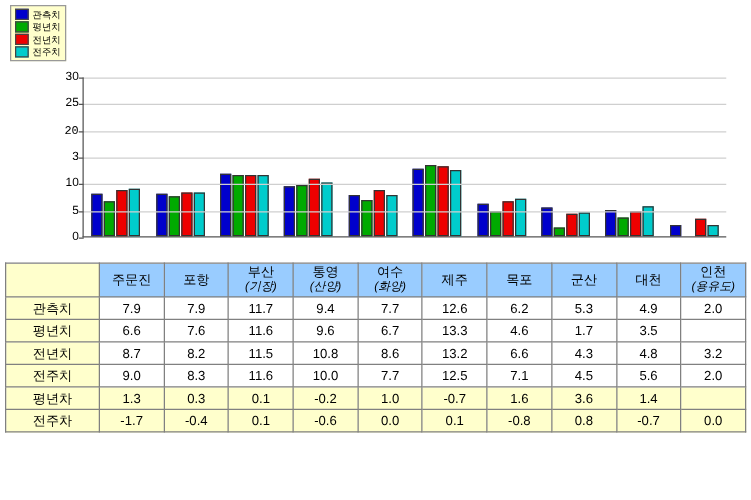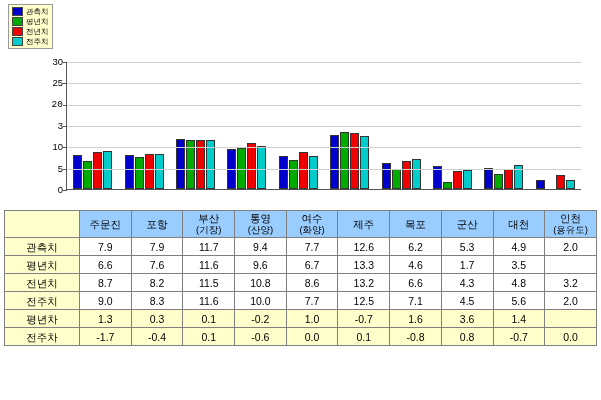--- a/index.html
+++ b/index.html
@@ -62,21 +62,21 @@
   table{border-collapse:collapse;width:593px;table-layout:fixed;font-size:10.5px;}
   th,td{
     border:1px solid #808080;
     text-align:center;
     height:17px;
     padding:0;
     line-height:12px;
   }
   th.corner{background:#ffffcc;width:74px;}
   th.col{background:#99ccff;font-weight:normal;font-size:10.5px;}
-  th.col .sub{display:block;font-size:9.5px;}
+  th.col .sub{display:block;font-size:9.5px;font-style:italic;}
   td.rowhead{background:#ffffcc;font-weight:normal;}
   td.val{background:#ffffff;}
   td.val.diff{background:#ffffcc;}
   .tall{height:26px;}
 </style>
 </head>
 <body>
 
 <div id="root">
 

